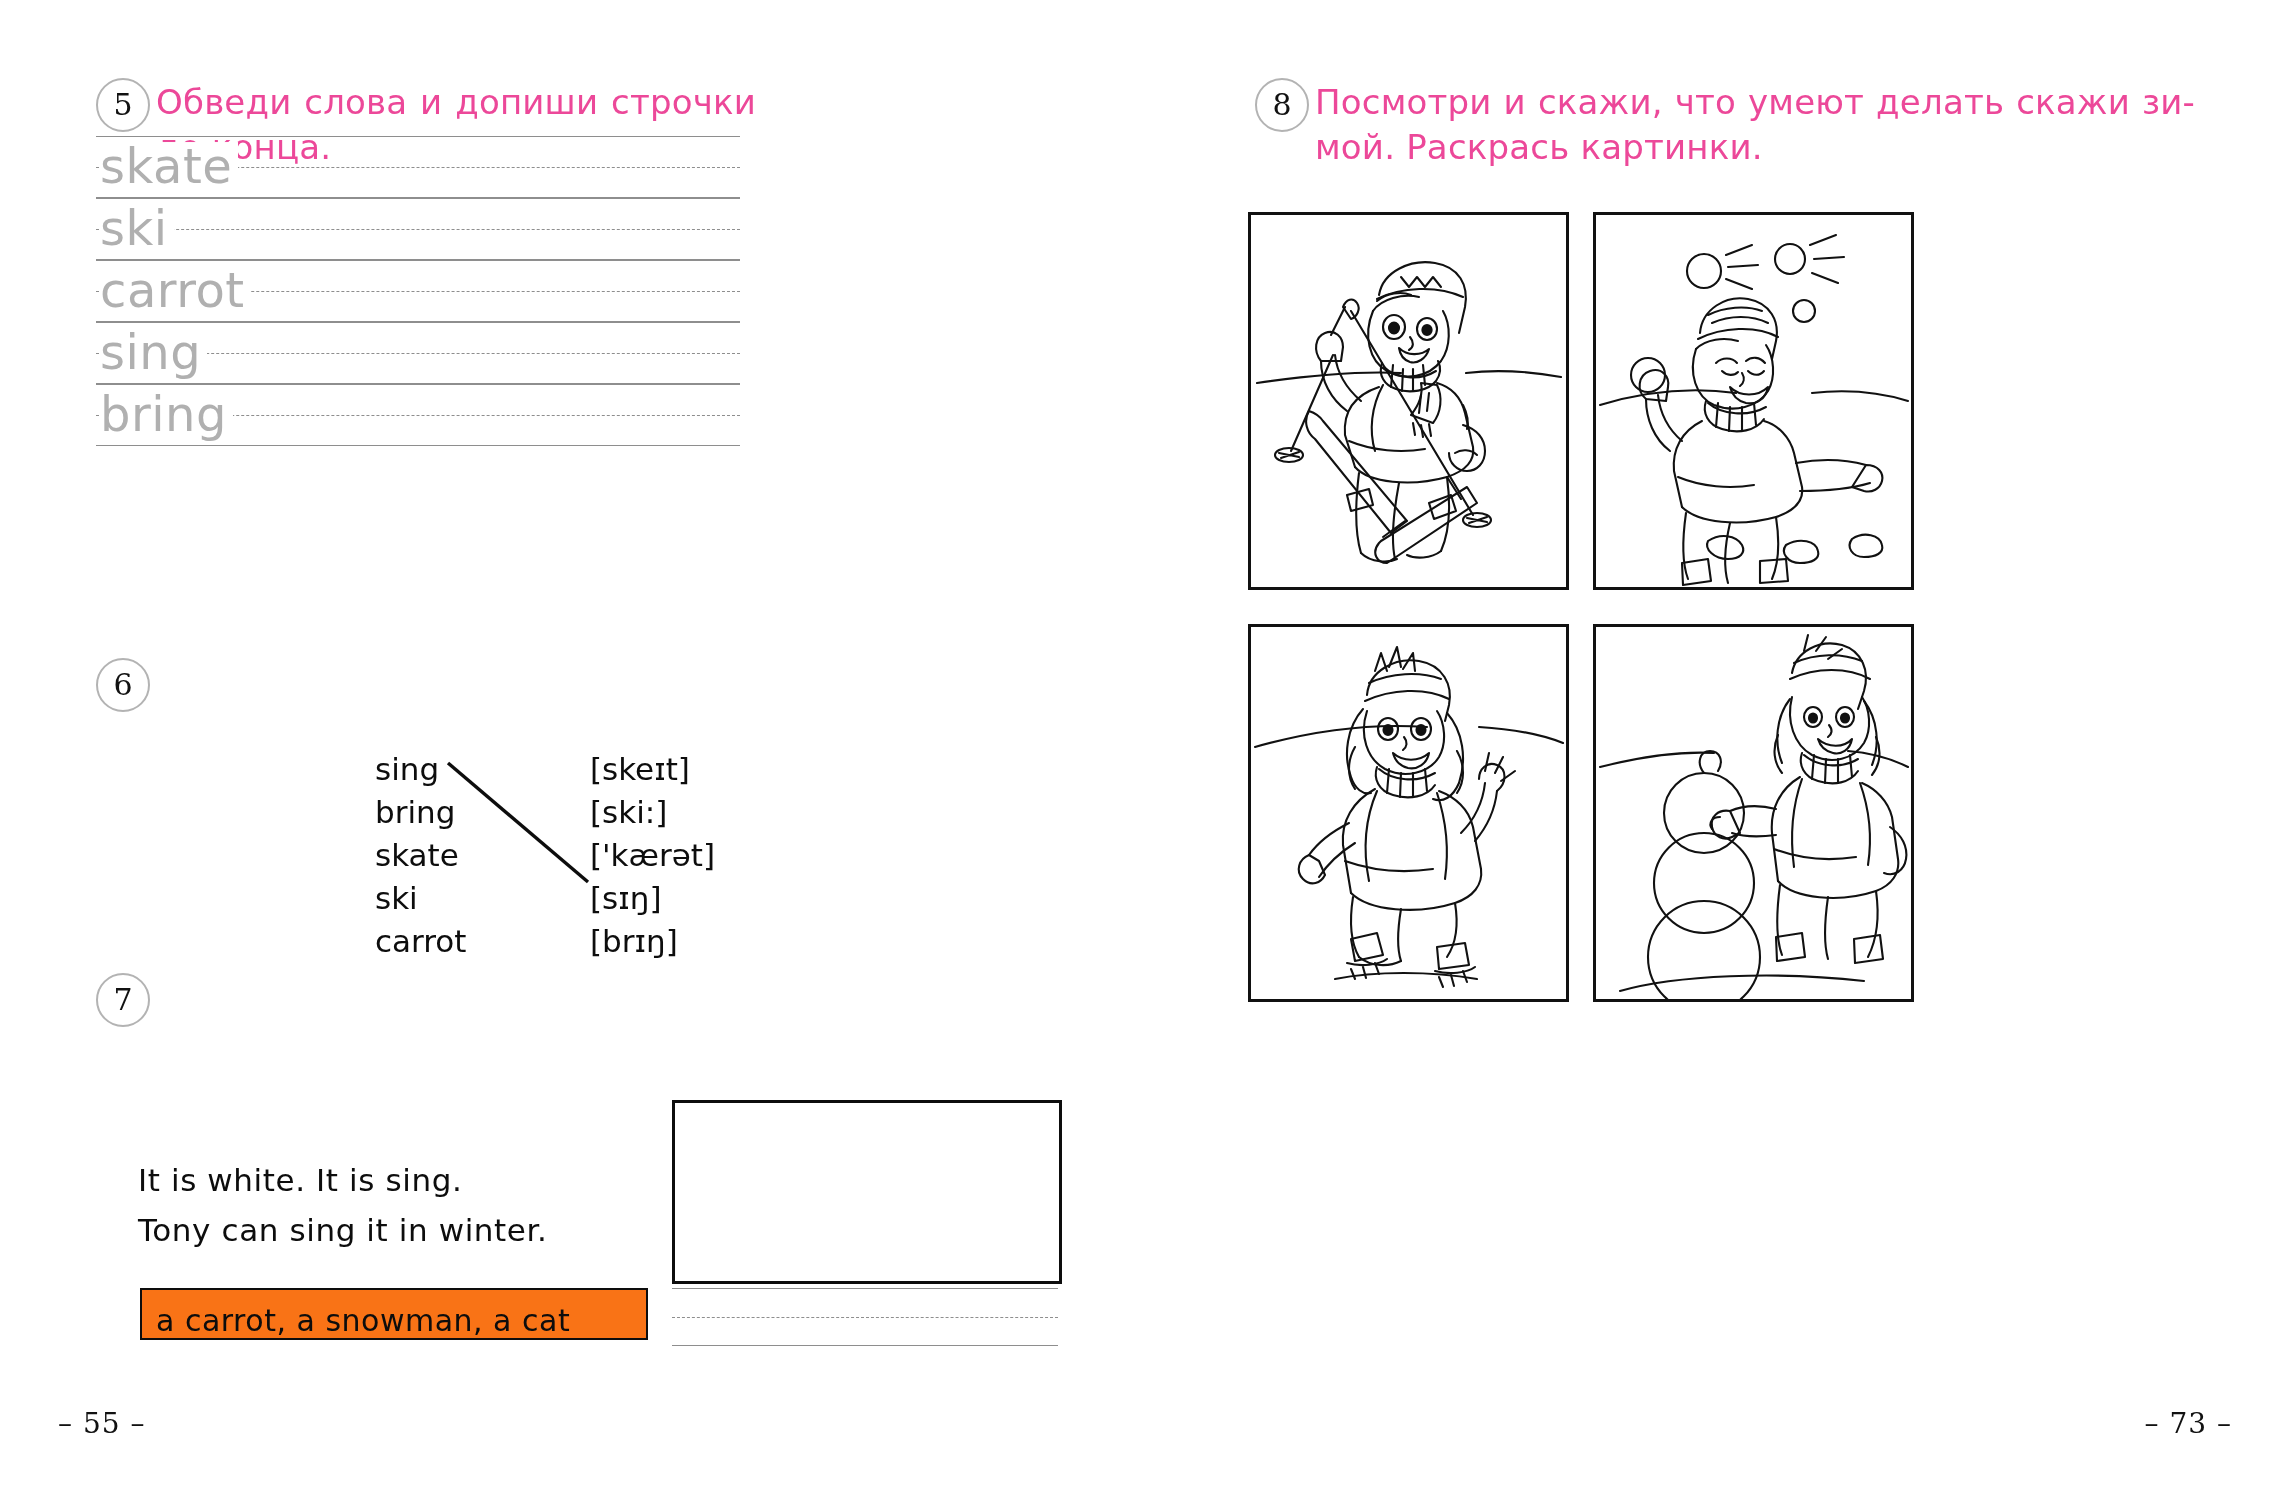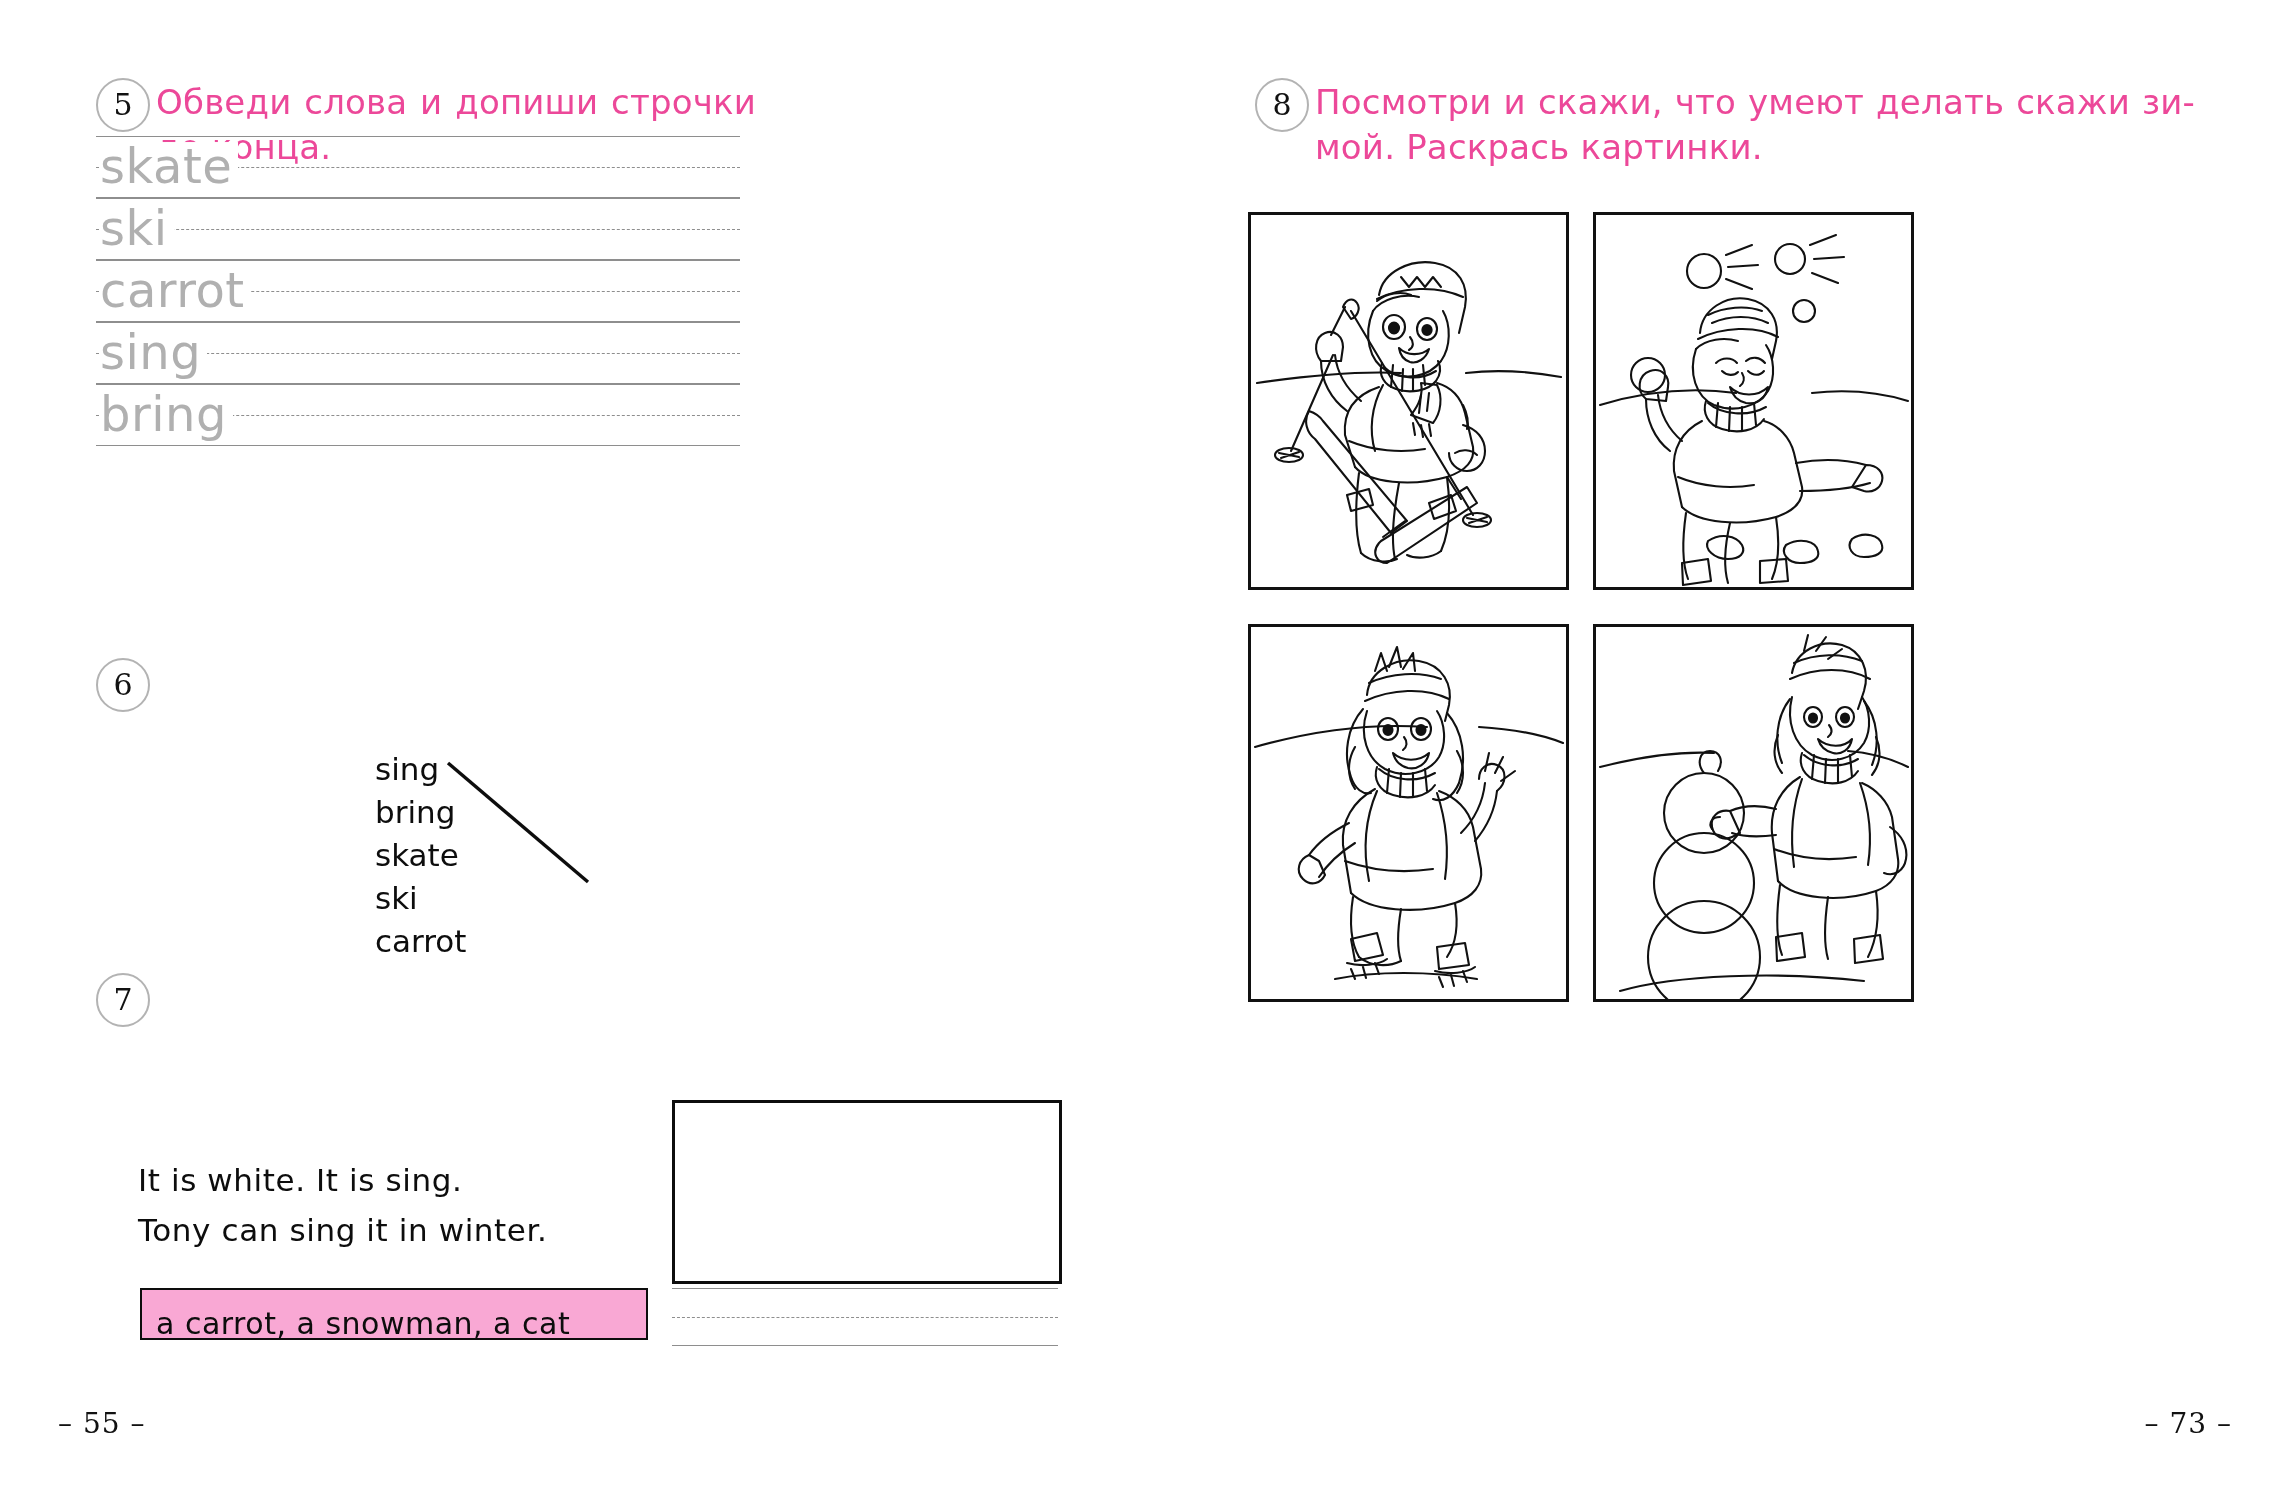--- a/index.html
+++ b/index.html
@@ -43,22 +43,22 @@
   .mcol{position:absolute;font-size:31px;line-height:43px;color:#0d0d0d;}
   .mcol.words{left:0;top:0;}
   .mcol.trans{left:215px;top:0;font-family:"DejaVu Sans","Liberation Sans",sans-serif;}
   .mcol div{white-space:pre;}
 
   
   .riddle{position:absolute;font-size:31px;line-height:50px;color:#0d0d0d;}
   .riddle .ln{display:block;letter-spacing:.6px;}
 
   .answer-box{position:absolute;border:3px solid #0d0d0d;background:#fff;}
-  .choice-box{position:absolute;border:2.6px solid #0d0d0d;background:#f9a8d4;
-              display:flex;align-items:flex-start;padding:16px 14px;
+  .choice-box{position:absolute;border:2.6px solid #0d0d0d;background:#f97316;
+              display:flex;align-items:flex-end;padding:0 14px;
               font-size:30px;letter-spacing:.5px;box-sizing:border-box;}
 
   
   .frame{position:absolute;border:3px solid #111;background:#fff;overflow:hidden;}
   .frame svg{display:block;width:100%;height:100%;}
 
   
   .pageno{position:absolute;bottom:62px;font-family:"DejaVu Serif","Liberation Serif",serif;
           font-size:28px;color:#111;letter-spacing:1px;}
   .pageno.l{left:58px;}
@@ -118,20 +118,27 @@
     <div class="match" style="left:375px;top:748px;width:520px;height:200px;">
 
       <div class="mcol words">
         <div>sing</div>
         <div>bring</div>
         <div>skate</div>
         <div>ski</div>
         <div>carrot</div>
       </div>
 
+      <div class="mcol trans">
+        <div>[skeɪt]</div>
+        <div>[ski:]</div>
+        <div>['kærət]</div>
+        <div>[sɪŋ]</div>
+        <div>[brɪŋ]</div>
+      </div>
 
       <svg style="position:absolute;left:0;top:0;width:520px;height:200px;pointer-events:none;">
         <line x1="73" y1="15" x2="213" y2="134" stroke="#0d0d0d" stroke-width="3.4"></line>
       </svg>
     </div>
 
     <div class="ex" style="left:96px;top:975px;width:670px;">
       <div class="ex-num">7</div>
     </div>
 

